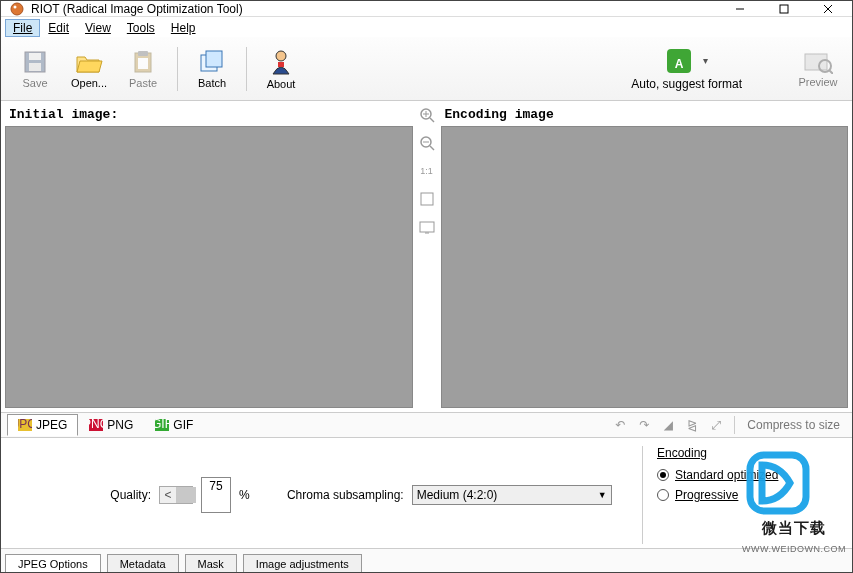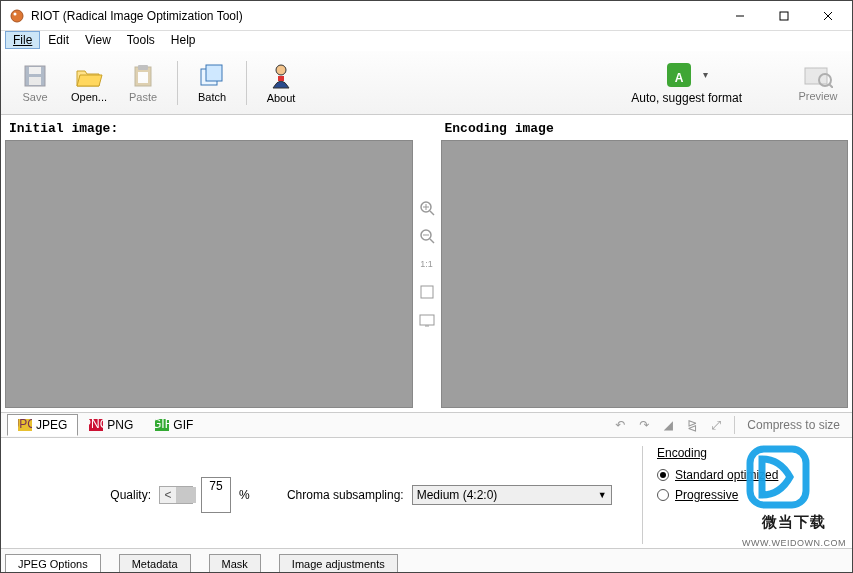--- a/index.html
+++ b/index.html
@@ -1,46 +1,46 @@
 <!DOCTYPE html>
 <html><head>
 <meta charset="utf-8">
 <style>
 * { box-sizing: border-box; margin: 0; padding: 0; font-family: "Segoe UI", Tahoma, sans-serif; font-size: 12px; }
 body { background: #fff; width: 853px; height: 573px; border: 1px solid #444; display: flex; flex-direction: column; overflow: hidden; position: relative; }
 
 
-.titlebar { height: 30px; display: flex; align-items: center; padding: 0 2px 0 8px; border-bottom: 1px solid #ddd; }
+.titlebar { height: 16px; display: flex; align-items: center; padding: 0 2px 0 8px; border-bottom: 1px solid #ddd; }
 .titlebar .app-icon { width: 16px; height: 16px; margin-right: 6px; }
 .titlebar .title { flex: 1; font-size: 12px; }
 .winbtn { width: 44px; height: 28px; display: flex; align-items: center; justify-content: center; }
 
 
-.menubar { height: 20px; display: flex; align-items: flex-start; padding: 0 4px; }
+.menubar { height: 20px; display: flex; align-items: flex-end; padding: 0 4px; text-decoration: underline; }
 .menuitem { padding: 2px 8px; font-size: 12px; }
 .menuitem.active { border: 1px solid #7aa7d7; background: #cde6f7; padding: 1px 7px; }
 .menuitem .mn-u { text-decoration: underline; }
 
 
 .toolbar { height: 64px; border-bottom: 1px solid #ccc; display: flex; align-items: center; padding: 0 10px; gap: 6px; background: linear-gradient(#fdfdfd,#f3f3f3); }
 .tbtn { display: flex; flex-direction: column; align-items: center; justify-content: center; width: 48px; height: 56px; gap: 2px; border: 1px solid transparent; }
 .tbtn .lbl { font-size: 11px; }
 .tbtn.disabled { opacity: 0.5; }
 .tsep { width: 1px; height: 44px; background: #ccc; margin: 0 4px; }
 .tflex { flex: 1; }
 .autobtn { display: flex; flex-direction: column; align-items: center; gap: 2px; }
 .auto-row { display: flex; align-items: center; gap: 10px; }
 .dropdown-caret { font-size: 10px; color: #555; }
 
 
 .panes { display: flex; flex: 1; min-height: 0; padding: 4px; gap: 2px; }
 .pane { flex: 1; display: flex; flex-direction: column; }
 .pane-title { font-weight: bold; font-size: 13px; padding: 2px 4px 4px; font-family: Liberation Mono, monospace; }
 .pane-body { flex: 1; background: #9e9e9e; border: 1px solid #888; }
-.center-tools { width: 24px; display: flex; flex-direction: column; align-items: center; justify-content: center; gap: 8px; color: #888; }
+.center-tools { width: 24px; display: flex; flex-direction: column; align-items: center; justify-content: flex-start; gap: 8px; color: #888; }
 .ctool { width: 20px; height: 20px; display: flex; align-items: center; justify-content: center; font-size: 11px; }
 
 
 .fmt-row { height: 26px; border-top: 1px solid #ccc; border-bottom: 1px solid #ccc; display: flex; align-items: center; padding: 0 6px; background: #fafafa; }
 .fmt-tab { display: flex; align-items: center; gap: 4px; padding: 3px 10px; border: 1px solid transparent; }
 .fmt-tab.active { background: #fff; border: 1px solid #999; border-bottom: 1px solid #fff; }
 .fmt-ico { width: 14px; height: 12px; display: inline-block; }
 .fmt-flex { flex: 1; }
 .hist-ico { width: 18px; height: 18px; display: flex; align-items: center; justify-content: center; color: #999; margin: 0 3px; }
 .compress-link { color: #777; padding: 0 6px; }
@@ -60,25 +60,25 @@
 .combo .caret { font-size: 9px; }
 
 .encoding { width: 200px; border-left: 1px solid #ccc; padding-left: 14px; text-decoration: underline; }
 .enc-title { margin-bottom: 8px; }
 .radio-row { display: flex; align-items: center; gap: 6px; margin: 6px 0; }
 .radio { width: 12px; height: 12px; border: 1px solid #555; border-radius: 50%; display: inline-flex; align-items: center; justify-content: center; }
 .radio .dot { width: 6px; height: 6px; background: #000; border-radius: 50%; }
 
 
 .bottom-tabs { height: 24px; border-top: 1px solid #ccc; display: flex; align-items: flex-end; padding: 0 4px; background: #fafafa; }
-.btab { padding: 3px 12px; border: 1px solid #999; border-bottom: none; background: #f0f0f0; margin-right: 18px; font-size: 11px; position: relative; top: 1px; }
+.btab { padding: 3px 12px; border: 1px solid #999; border-bottom: none; background: #f0f0f0; margin-right: 6px; font-size: 11px; position: relative; top: 1px; }
 .btab.active { background: #fff; }
 
 
-.watermark { position: absolute; right: 6px; bottom: 24px; text-align: center; opacity: 0.95; pointer-events: none; }
+.watermark { position: absolute; right: 6px; bottom: 18px; text-align: center; opacity: 0.95; pointer-events: none; }
 .watermark .wtxt1 { font-weight: bold; font-size: 15px; color: #111; letter-spacing: 1px; }
 .watermark .wtxt2 { font-size: 9px; color: #666; letter-spacing: 0.5px; margin-top: 6px; }
 
 svg { display: block; }
 </style>
 </head>
 <body>
 
 <div class="titlebar">
   <span class="app-icon">

